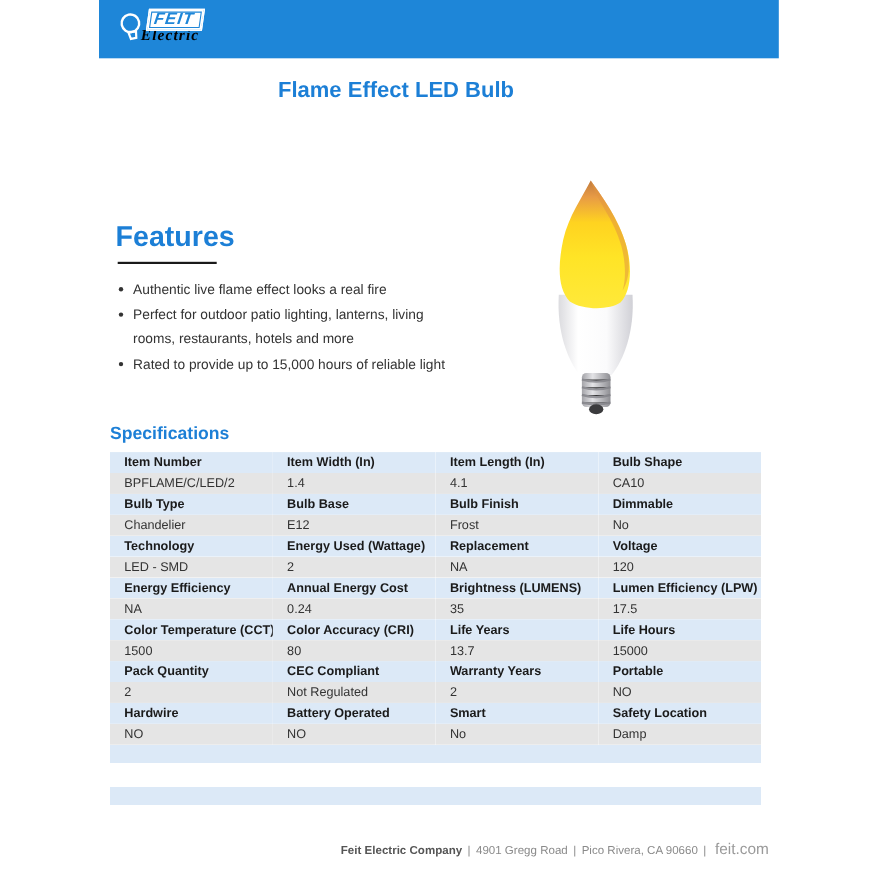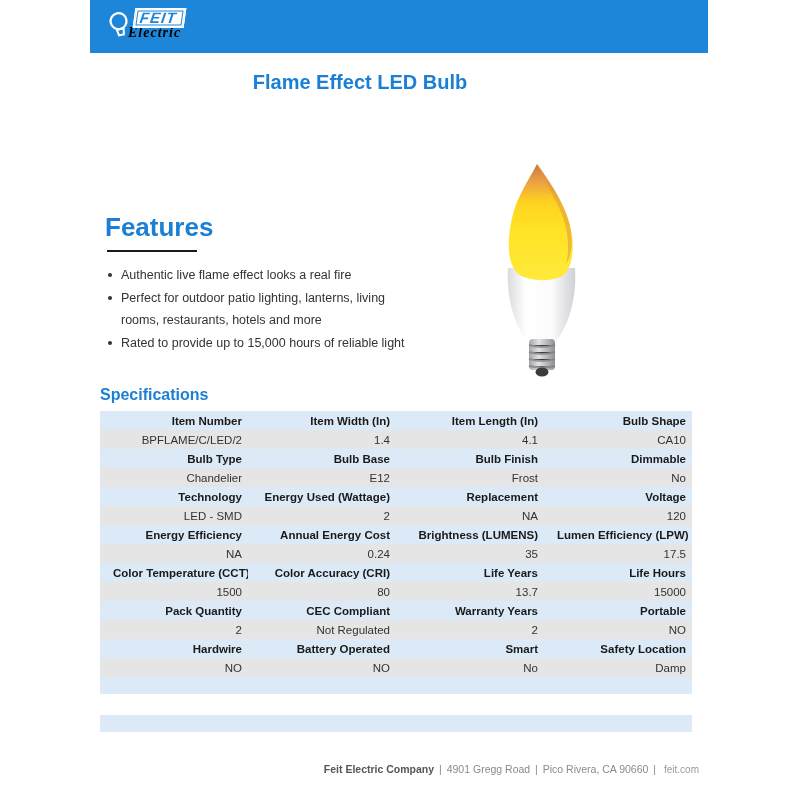--- a/index.html
+++ b/index.html
@@ -26,57 +26,57 @@
     font-weight:bold; font-size:14px; letter-spacing:1px; margin-top:-3px; margin-left:-6px;
   }
 
   
   .page-title {
     position:absolute; left:0; top:71px; width:720px; text-align:center;
     color:#1c7fd6; font-size:20px; font-weight:bold;
   }
 
   
-  .features { position:absolute; left:105px; top:212px; width:320px; }
+  .features { position:absolute; left:105px; top:200px; width:320px; }
   .features-heading { color:#1c7fd6; font-size:26px; font-weight:bold; }
   .features-underline { width:90px; height:2px; background:#1a1a1a; margin:7px 0 12px 2px; }
   .features-list { list-style:none; }
   .features-list li {
     position:relative; padding-left:16px; color:#333333; font-size:12.5px;
     line-height:22px; margin-bottom:1px;
   }
   .features-list li::before {
     content:""; position:absolute; left:3px; top:9px; width:4px; height:4px;
     border-radius:50%; background:#333333;
   }
 
   
   .bulb-figure { position:absolute; left:470px; top:138px; width:160px; height:245px; }
 
   
   .specs { position:absolute; left:100px; top:386px; width:592px; }
   .specs-heading { color:#1c7fd6; font-size:16px; font-weight:bold; margin-bottom:7px; }
-  table.spec-table { width:592px; border-collapse:collapse; table-layout:fixed;text-align:right; }
+  table.spec-table { width:592px; border-collapse:collapse; table-layout:fixed; }
   table.spec-table td {
     font-size:11.5px; padding:0 6px 0 13px; height:19px; vertical-align:middle;
     overflow:hidden; white-space:nowrap;
   }
   tr.hdr td { background:#dce9f7; font-weight:bold; color:#1a1a1a; }
   tr.val td { background:#e5e5e5; color:#333333; }
   tr.empty-hdr td { background:#dce9f7; height:17px; }
   tr.empty-val td { background:#ffffff; height:21px; }
   .link { color:#4da2de; }
 
   
   .footer {
     position:absolute; left:100px; top:763px; width:600px; text-align:right;
     font-size:10.5px; color:#8a8a8a;
   }
   .footer .company { font-weight:bold; color:#555555; }
-  .footer .site { font-size:10px; color:#9a9a9a; padding-left:4px; }
+  .footer .site { font-size:14px; color:#9a9a9a; padding-left:4px; }
   .footer span { padding:0 1px; }
 </style>
 </head>
 <body>
 
 <div class="page">
 
   <div class="header-bar">
     <div class="logo">
       <svg class="logo-bulb" width="24" height="36" viewBox="0 0 24 36">

